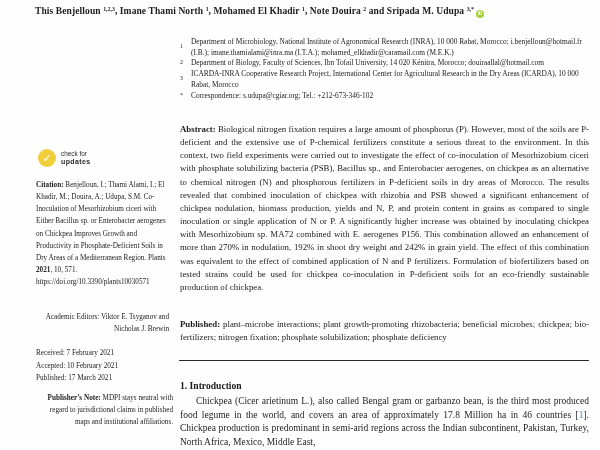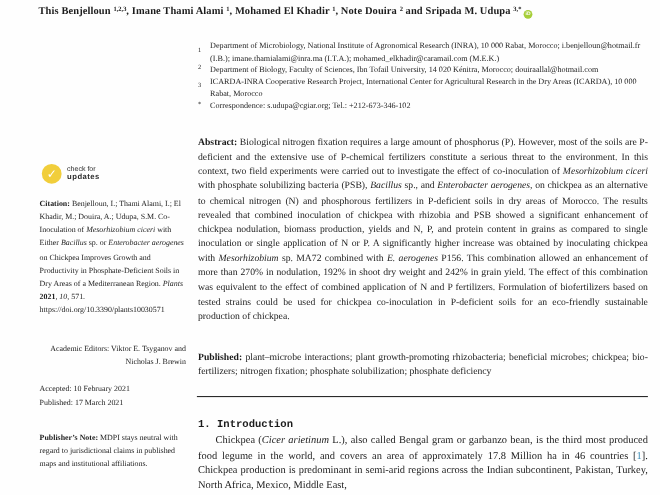--- a/index.html
+++ b/index.html
@@ -36,21 +36,21 @@
   .keywords{
     position:absolute;left:180px;top:318px;width:409px;
     font-size:8.8px;line-height:13px;text-align:justify;
   }
   .rule{
     position:absolute;left:179px;top:360px;width:410px;height:0;
     border-top:1.2px solid #2a2a2a;
   }
   .intro-heading{
     position:absolute;left:180px;top:380px;width:409px;
-    font-size:9.6px;font-weight:bold;font-family:Liberation Mono, monospace;
+    font-size:9.6px;font-weight:bold;
   }
   .intro-para{
     position:absolute;left:180px;top:395px;width:409px;
     font-size:9.5px;line-height:13.6px;text-align:justify;text-indent:16px;
   }
   
   .badge{
     position:absolute;left:38px;top:149px;display:flex;align-items:center;gap:5px;
     cursor:pointer;
   }
@@ -72,35 +72,35 @@
   .editors{
     position:absolute;left:36px;top:311px;width:133px;
     font-size:7.2px;line-height:12px;text-align:right;
   }
   .dates{
     position:absolute;left:36px;top:347px;width:133px;
     font-size:7.2px;line-height:12.7px;
   }
   .pubnote{
     position:absolute;left:36px;top:393px;width:137px;
-    font-size:7.2px;line-height:11.9px;
+    font-size:7.2px;line-height:11.9px;text-align:right;
   }
   
   .b{font-weight:bold;}
-  .i{font-style:italic;margin-top:40px;}
+  .i{margin-top:40px;}
   .sup{font-size:.62em;position:relative;top:-.45em;letter-spacing:0;}
   .link{color:#3d8eb8;cursor:pointer;}
 </style>
 </head>
 <body>
 
 <div class="page">
 
   <div class="author-line">
-    <span><span>This Benjelloun </span><span class="sup">1,2,3</span><span>, Imane Thami Alami </span><span class="sup">1</span><span>, Mohamed El Khadir </span><span class="sup">1</span><span>, Note Douira </span><span class="sup">2</span><span> and Sripada M. Udupa </span><span class="sup">3,*</span></span><span class="orcid" style="background: rgb(166, 206, 57);">iD</span>
+    <span><span>This Benjelloun </span><span class="sup">1,2,3</span><span>, Imane Thami North </span><span class="sup">1</span><span>, Mohamed El Khadir </span><span class="sup">1</span><span>, Note Douira </span><span class="sup">2</span><span> and Sripada M. Udupa </span><span class="sup">3,*</span></span><span class="orcid" style="background: rgb(166, 206, 57);">iD</span>
   </div>
 
   <div class="affils">
     <div class="affil-row">
       <span class="affil-marker">1</span>
       <span class="affil-text">Department of Microbiology, National Institute of Agronomical Research (INRA), 10 000 Rabat, Morocco; i.benjelloun@hotmail.fr (I.B.); imane.thamialami@inra.ma (I.T.A.); mohamed_elkhadir@caramail.com (M.E.K.)</span>
     </div>
     <div class="affil-row">
       <span class="affil-marker">2</span>
       <span class="affil-text">Department of Biology, Faculty of Sciences, Ibn Tofail University, 14 020 Kénitra, Morocco; douiraallal@hotmail.com</span>
@@ -130,19 +130,20 @@
       <div class="l1">check for</div>
       <div class="l2">updates</div>
     </div>
   </div>
 
   <div class="citation"><span class="b">Citation: </span><span>Benjelloun, I.; Thami Alami, I.; El Khadir, M.; Douira, A.; Udupa, S.M. Co-Inoculation of </span><span class="i">Mesorhizobium ciceri</span><span> with Either </span><span class="i">Bacillus</span><span> sp. or </span><span class="i">Enterobacter aerogenes</span><span> on Chickpea Improves Growth and Productivity in Phosphate-Deficient Soils in Dry Areas of a Mediterranean Region. </span><span class="i">Plants </span><span class="b">2021</span><span>, </span><span class="i">10</span><span>, 571. https://doi.org/10.3390/plants10030571</span></div>
 
   <div class="editors">Academic Editors: Viktor E. Tsyganov and Nicholas J. Brewin</div>
 
   <div class="dates">
+    <div>Received: 7 February 2021</div>
     <div>Accepted: 10 February 2021</div>
     <div>Published: 17 March 2021</div>
   </div>
 
   <div class="pubnote"><span class="b">Publisher’s Note: </span><span>MDPI stays neutral with regard to jurisdictional claims in published maps and institutional affiliations.</span></div>
 
 </div>
 
 </body></html>

